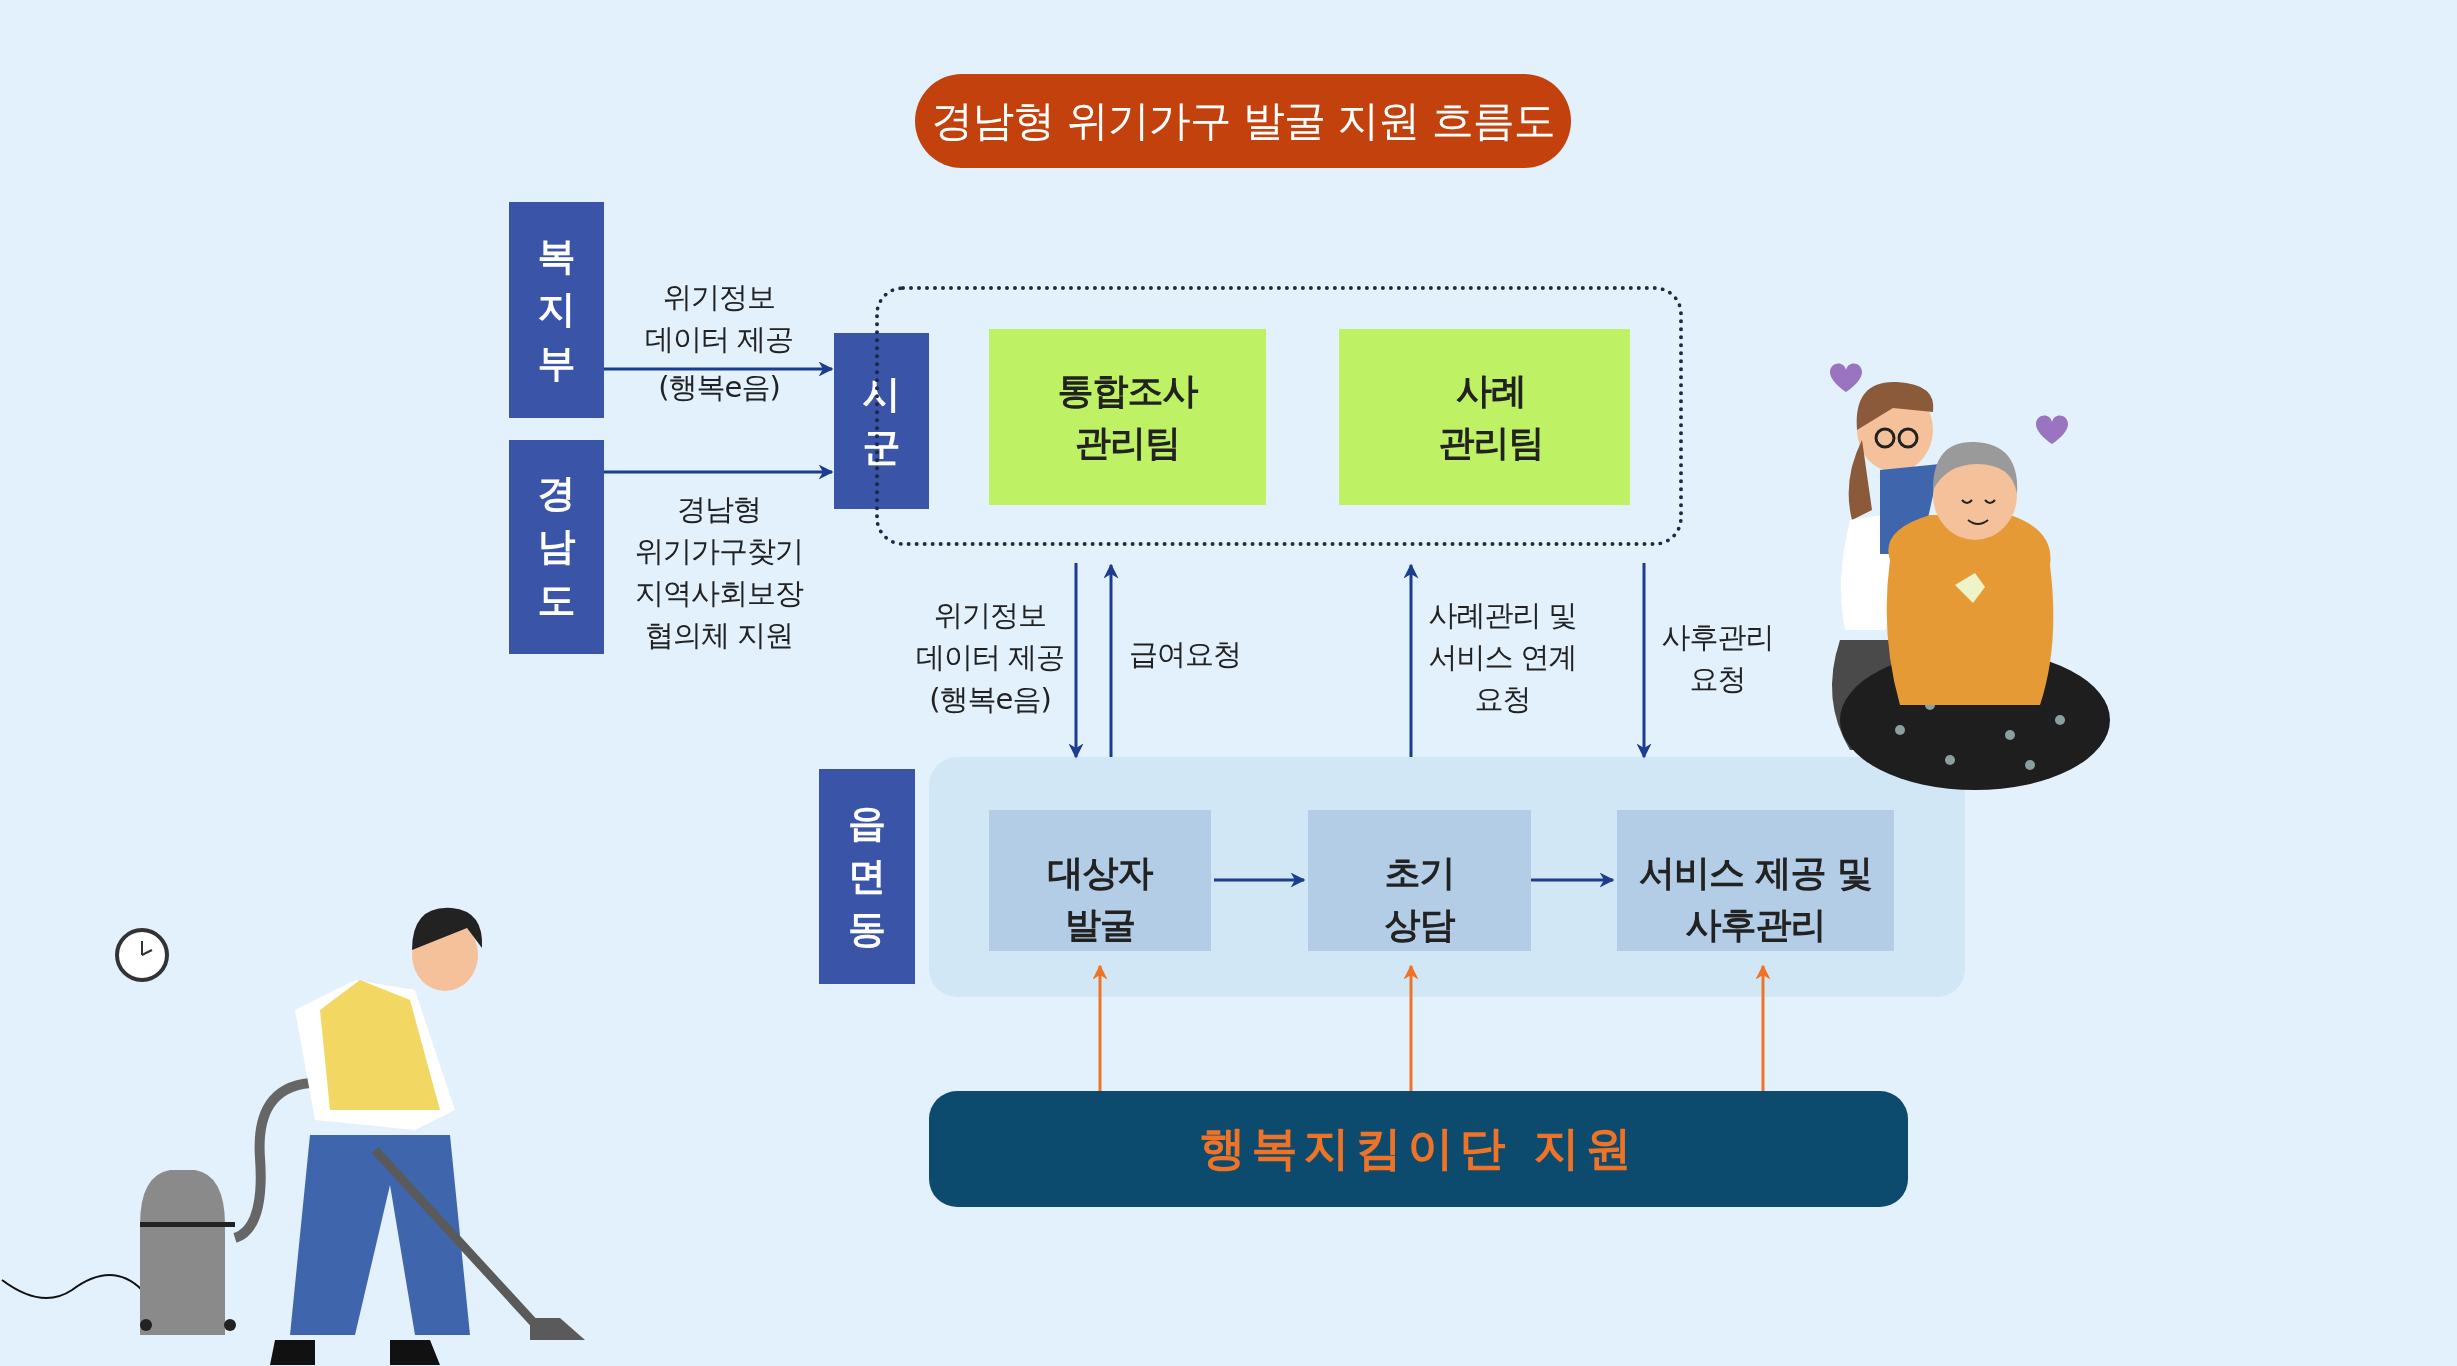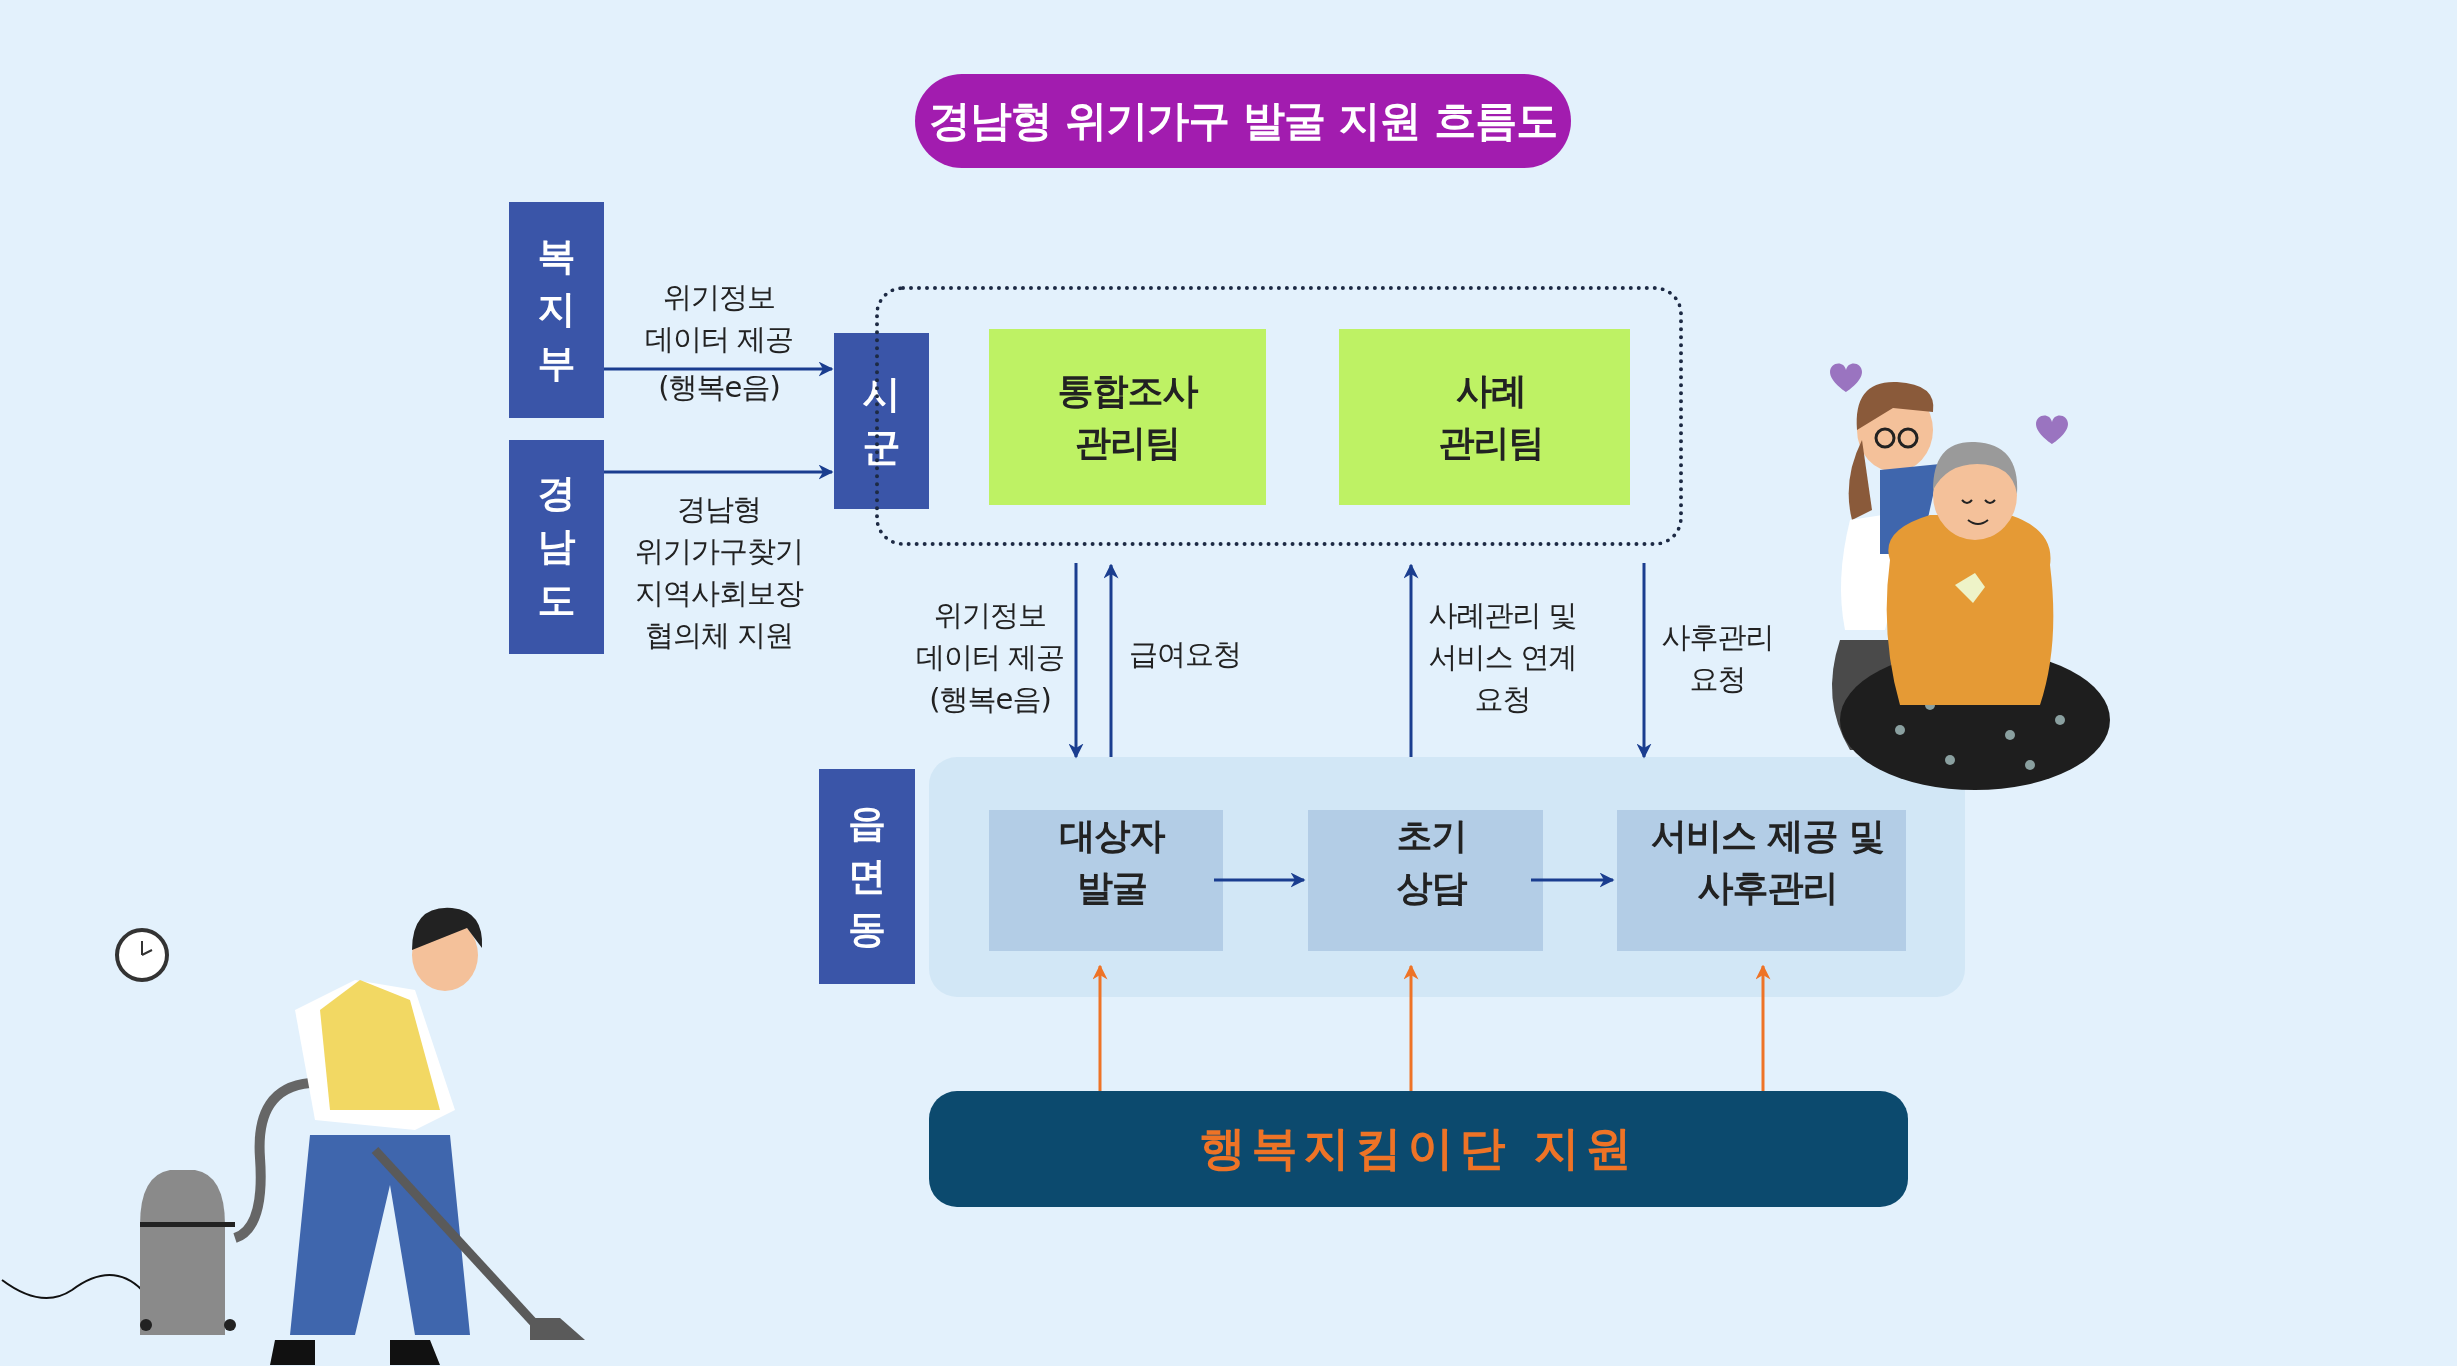--- a/index.html
+++ b/index.html
@@ -5,39 +5,39 @@
   html, body { margin:0; padding:0; }
   body {
     width:2457px; height:1366px; position:relative; overflow:hidden;
     background:#e3f1fc;
     font-family:"DejaVu Sans","Liberation Sans",sans-serif;
     color:#222;
   }
   .abs { position:absolute; }
   .title-pill {
     left:915px; top:74px; width:656px; height:94px;
-    background:#a21caf; border-radius:47px;
-    color:#fff; font-size:42px; font-weight:bold;
+    background:#c2410c; border-radius:47px;
+    color:#fff; font-size:42px; font-weight:normal;
     display:flex; align-items:center; justify-content:center; letter-spacing:-1px;
   }
   .dark-box {
     background:#3a55a8; color:#fff; font-size:38px; font-weight:bold;
     display:flex; flex-direction:column; align-items:center; justify-content:center;
     line-height:1.4;
   }
   .dark-box span { display:block; }
   .team-box {
     background:#bef264; font-size:36px; font-weight:bold; color:#222;
     display:flex; flex-direction:column; align-items:center; justify-content:center;
     line-height:1.45; letter-spacing:-1px;
   }
   .step-box {
     background:#b3cde6; font-size:36px; font-weight:bold; color:#222;
-    display:flex; flex-direction:column; align-items:center; justify-content:flex-start;
-    line-height:1.45; text-align:center; letter-spacing:-1px;padding-left:12px;
+    display:flex; flex-direction:column; align-items:center; justify-content:flex-end;
+    line-height:1.45; text-align:center; letter-spacing:-1px;
   }
   .label {
     font-size:29px; color:#222; text-align:center; line-height:1.45; letter-spacing:-1px;
   }
   .dotted-box {
     left:875px; top:286px; width:808px; height:260px;
     border:4px dotted #1d2a44; border-radius:28px; box-sizing:border-box;
   }
   .panel {
     left:929px; top:757px; width:1036px; height:240px;

